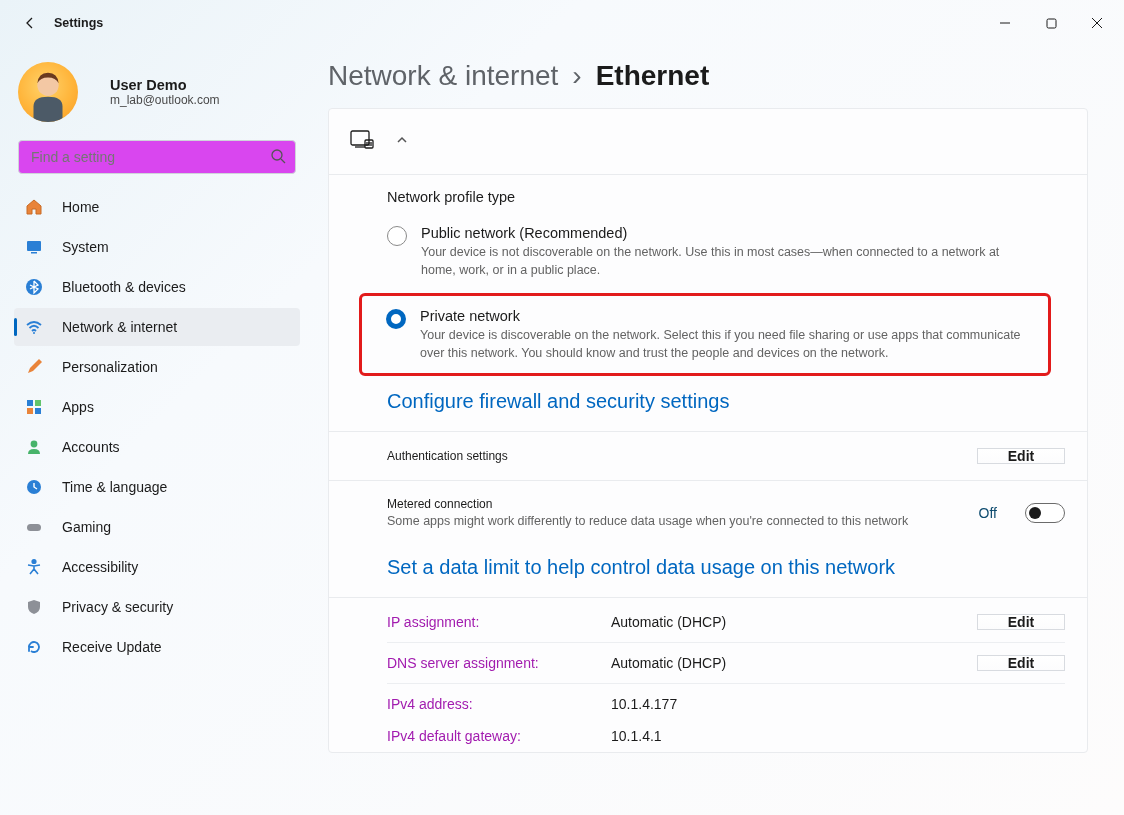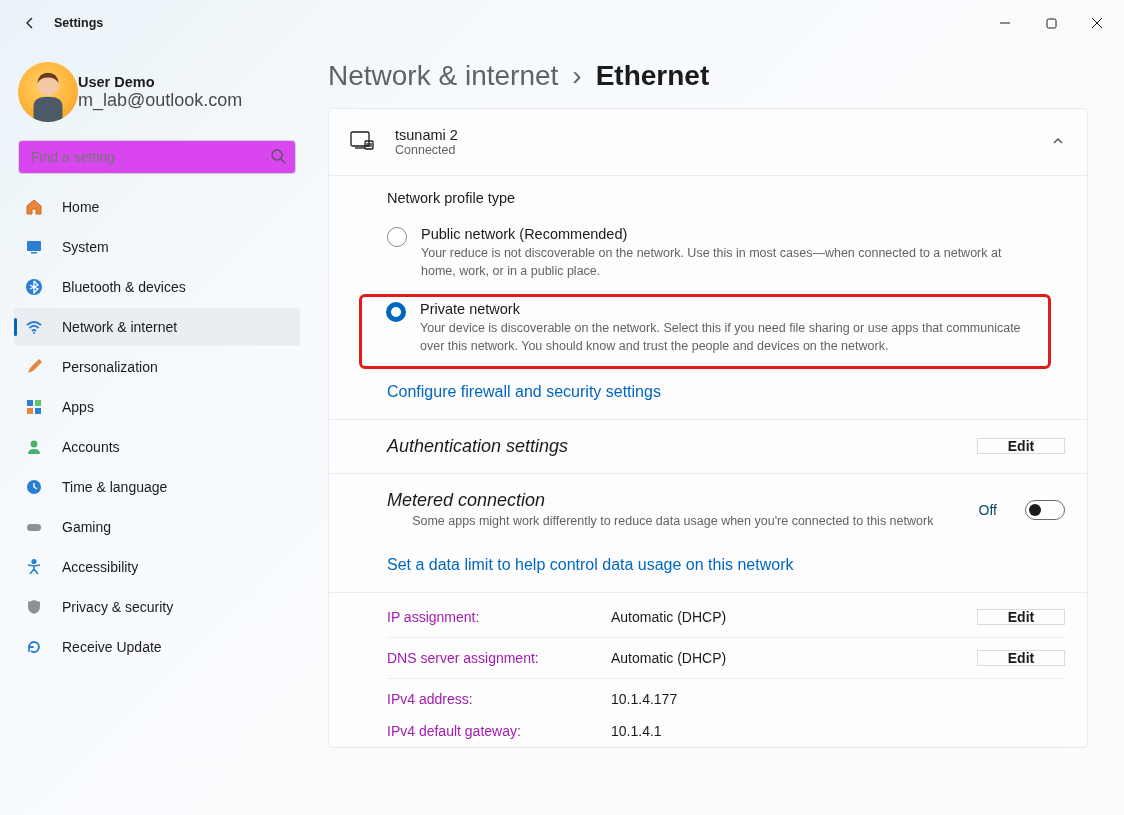--- a/index.html
+++ b/index.html
@@ -23,30 +23,30 @@
     display: flex; align-items: center; justify-content: center;
     border-radius: 4px;
     margin-right: 10px;
     cursor: pointer;
   }
   .title-txt { font-size: 12.5px; font-weight: 600; }
   .win-controls { margin-left: auto; display: flex; }
   .win-btn { width: 46px; height: 40px; display:flex;align-items:center;justify-content:center; cursor: pointer; }
   .layout { display: flex; height: calc(100% - 46px); }
   .sidebar { width: 310px; padding: 8px 10px 0 14px; }
-  .user-block { display: flex; align-items: center; padding: 8px 6px 14px 4px; gap: 0; }
+  .user-block { display: flex; align-items: center; padding: 8px 6px 14px 4px; gap: 32px; }
   .avatar {
     width: 60px; height: 60px; border-radius: 50%;
     background: radial-gradient(circle at 45% 40%, #ffd36a 0%, #ffb53b 55%, #f89a21 100%);
     display: flex; align-items: flex-end; justify-content: center;
     overflow: hidden;
   }
   .avatar svg { width:58px; height:58px; }
   .username { font-weight: 600; font-size: 14.5px; }
-  .useremail { font-size: 18px; color: #4a4a4a; }
+  .useremail { font-size: 12px; color: #4a4a4a; }
   .search-wrap { position: relative; margin: 4px 4px 14px 4px; }
   .search-input {
     width: 100%; height: 34px;
     border: 1px solid #cfd4da;
     border-radius: 4px;
     background: #d946ef;
     padding: 0 36px 0 12px;
     font-size: 14px;
     outline: none;
   }
@@ -106,30 +106,30 @@
     background:#fff;
   }
   .radio.checked { border:5px solid #0067c0; }
   .radio-body { flex:1; }
   .radio-lab { font-size:14.5px; }
   .radio-desc { font-size:12.5px; color:#636363; line-height:1.45; padding-top:2px;}
   .highlight-box {
     border:3px solid #e21b1b;
     border-radius:6px;
     margin: 8px 36px 4px 30px;
-    padding: 4px 22px 10px 24px;
+    padding: 12px 22px 10px 24px;
     display:flex; align-items:flex-start; gap:14px;
   }
-  .linkish { color:#0067c0; cursor:pointer; font-size:16px; padding:10px 0 18px 58px; display:inline-block;}
+  .linkish { color:#0067c0; cursor:pointer; font-size:20px; padding:10px 0 18px 58px; display:inline-block;}
   .divider { height:1px; background:#e9ebee; }
 
   .set-row { display:flex; align-items:center; padding:16px 22px 16px 58px; gap:20px;}
   .set-label { flex:1;}
-  .set-label .t1 { font-size:18px;font-style:italic;}
-  .set-label .t2 { font-size:12.5px; color:#636363; line-height:1.4; padding-top:2px;text-align:center;}
+  .set-label .t1 { font-size:12px;}
+  .set-label .t2 { font-size:12.5px; color:#636363; line-height:1.4; padding-top:2px;}
   .ed-btn {
     min-width:88px; height:16px;
     border:1px solid #d8dbe0; border-radius:0;
     background:linear-gradient(#ffffff,#fcfcfd);
     cursor:pointer; font-size:14px;
     display:flex; align-items:center; justify-content:center;font-weight:bold;
   }
   .off-txt { font-size:14px; color:#0c4a6e; padding-right:8px;text-align:center;}
   .toggle {
     width:40px; height:20px; border-radius:20px;
@@ -328,39 +328,35 @@
           <span>
             <svg width="26" height="26" viewBox="0 0 26 26" fill="none" stroke="#1b1b1b" stroke-width="1.3">
               <rect x="2" y="4" width="18" height="14" rx="1.5"></rect>
                 <line x1="6" y1="20" x2="16" y2="20"></line>
               <rect x="16" y="13" width="8" height="8" rx="1"></rect>
                 <line x1="18" y1="15" x2="18" y2="19"></line>
                 <line x1="20" y1="15" x2="20" y2="19"></line>
                 <line x1="22" y1="15" x2="22" y2="19"></line>
             </svg>
           </span>
-          <div class="labels">
-            <div class="conn-name">tsunami 2</div>
-            <div class="conn-status">Connected</div>
-          </div>
           <span class="chev">
             <svg width="14" height="14" viewBox="0 0 14 14" fill="none" stroke="#555" stroke-width="1.5">
                 <path d="M3 9 L7 5 L11 9"></path>
               </svg>
           </span>
         </div>
         <div class="divider"></div>
 
         <div class="section-title">Network profile type</div>
 
         <div class="radio-row">
           <div class="radio"></div>
           <div class="radio-body">
             <div class="radio-lab">Public network (Recommended)</div>
-            <div class="radio-desc">Your reduce is not discoverable on the network. Use this in most cases—when connected to a network at home, work, or in a public place.</div>
+            <div class="radio-desc">Your device is not discoverable on the network. Use this in most cases—when connected to a network at home, work, or in a public place.</div>
           </div>
         </div>
 
         <div class="highlight-box">
           <div class="radio checked"></div>
           <div class="radio-body">
             <div class="radio-lab">Private network</div>
             <div class="radio-desc">Your device is discoverable on the network. Select this if you need file sharing or use apps that communicate over this network. You should know and trust the people and devices on the network.</div>
           </div>
         </div>

